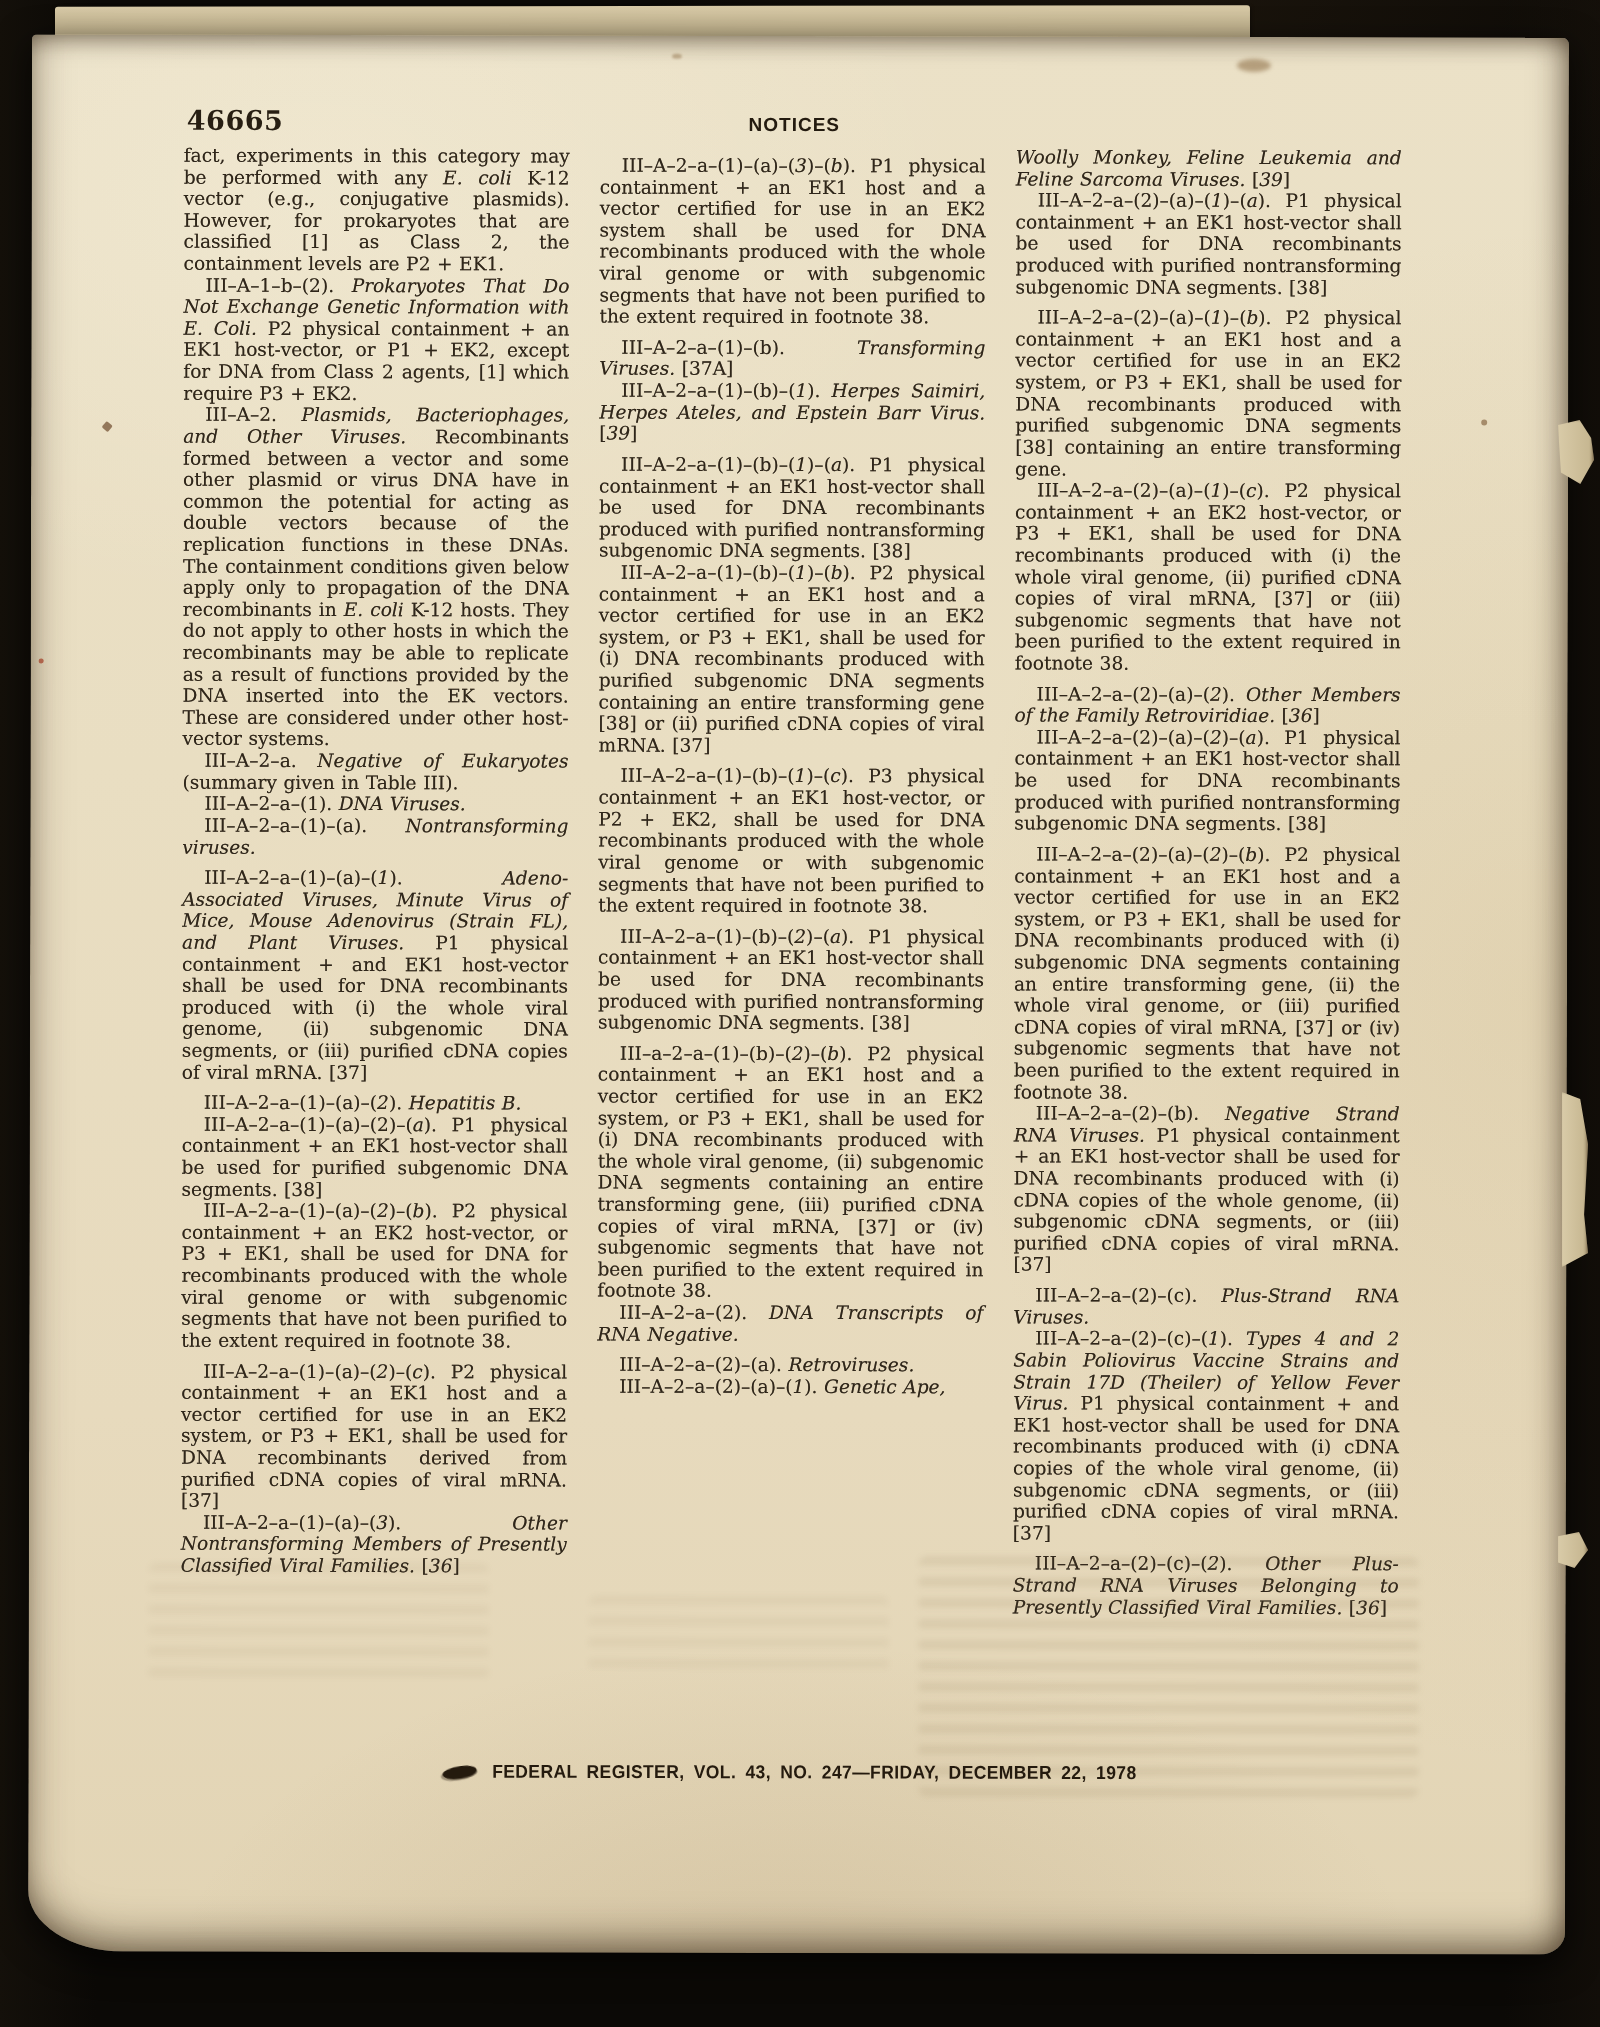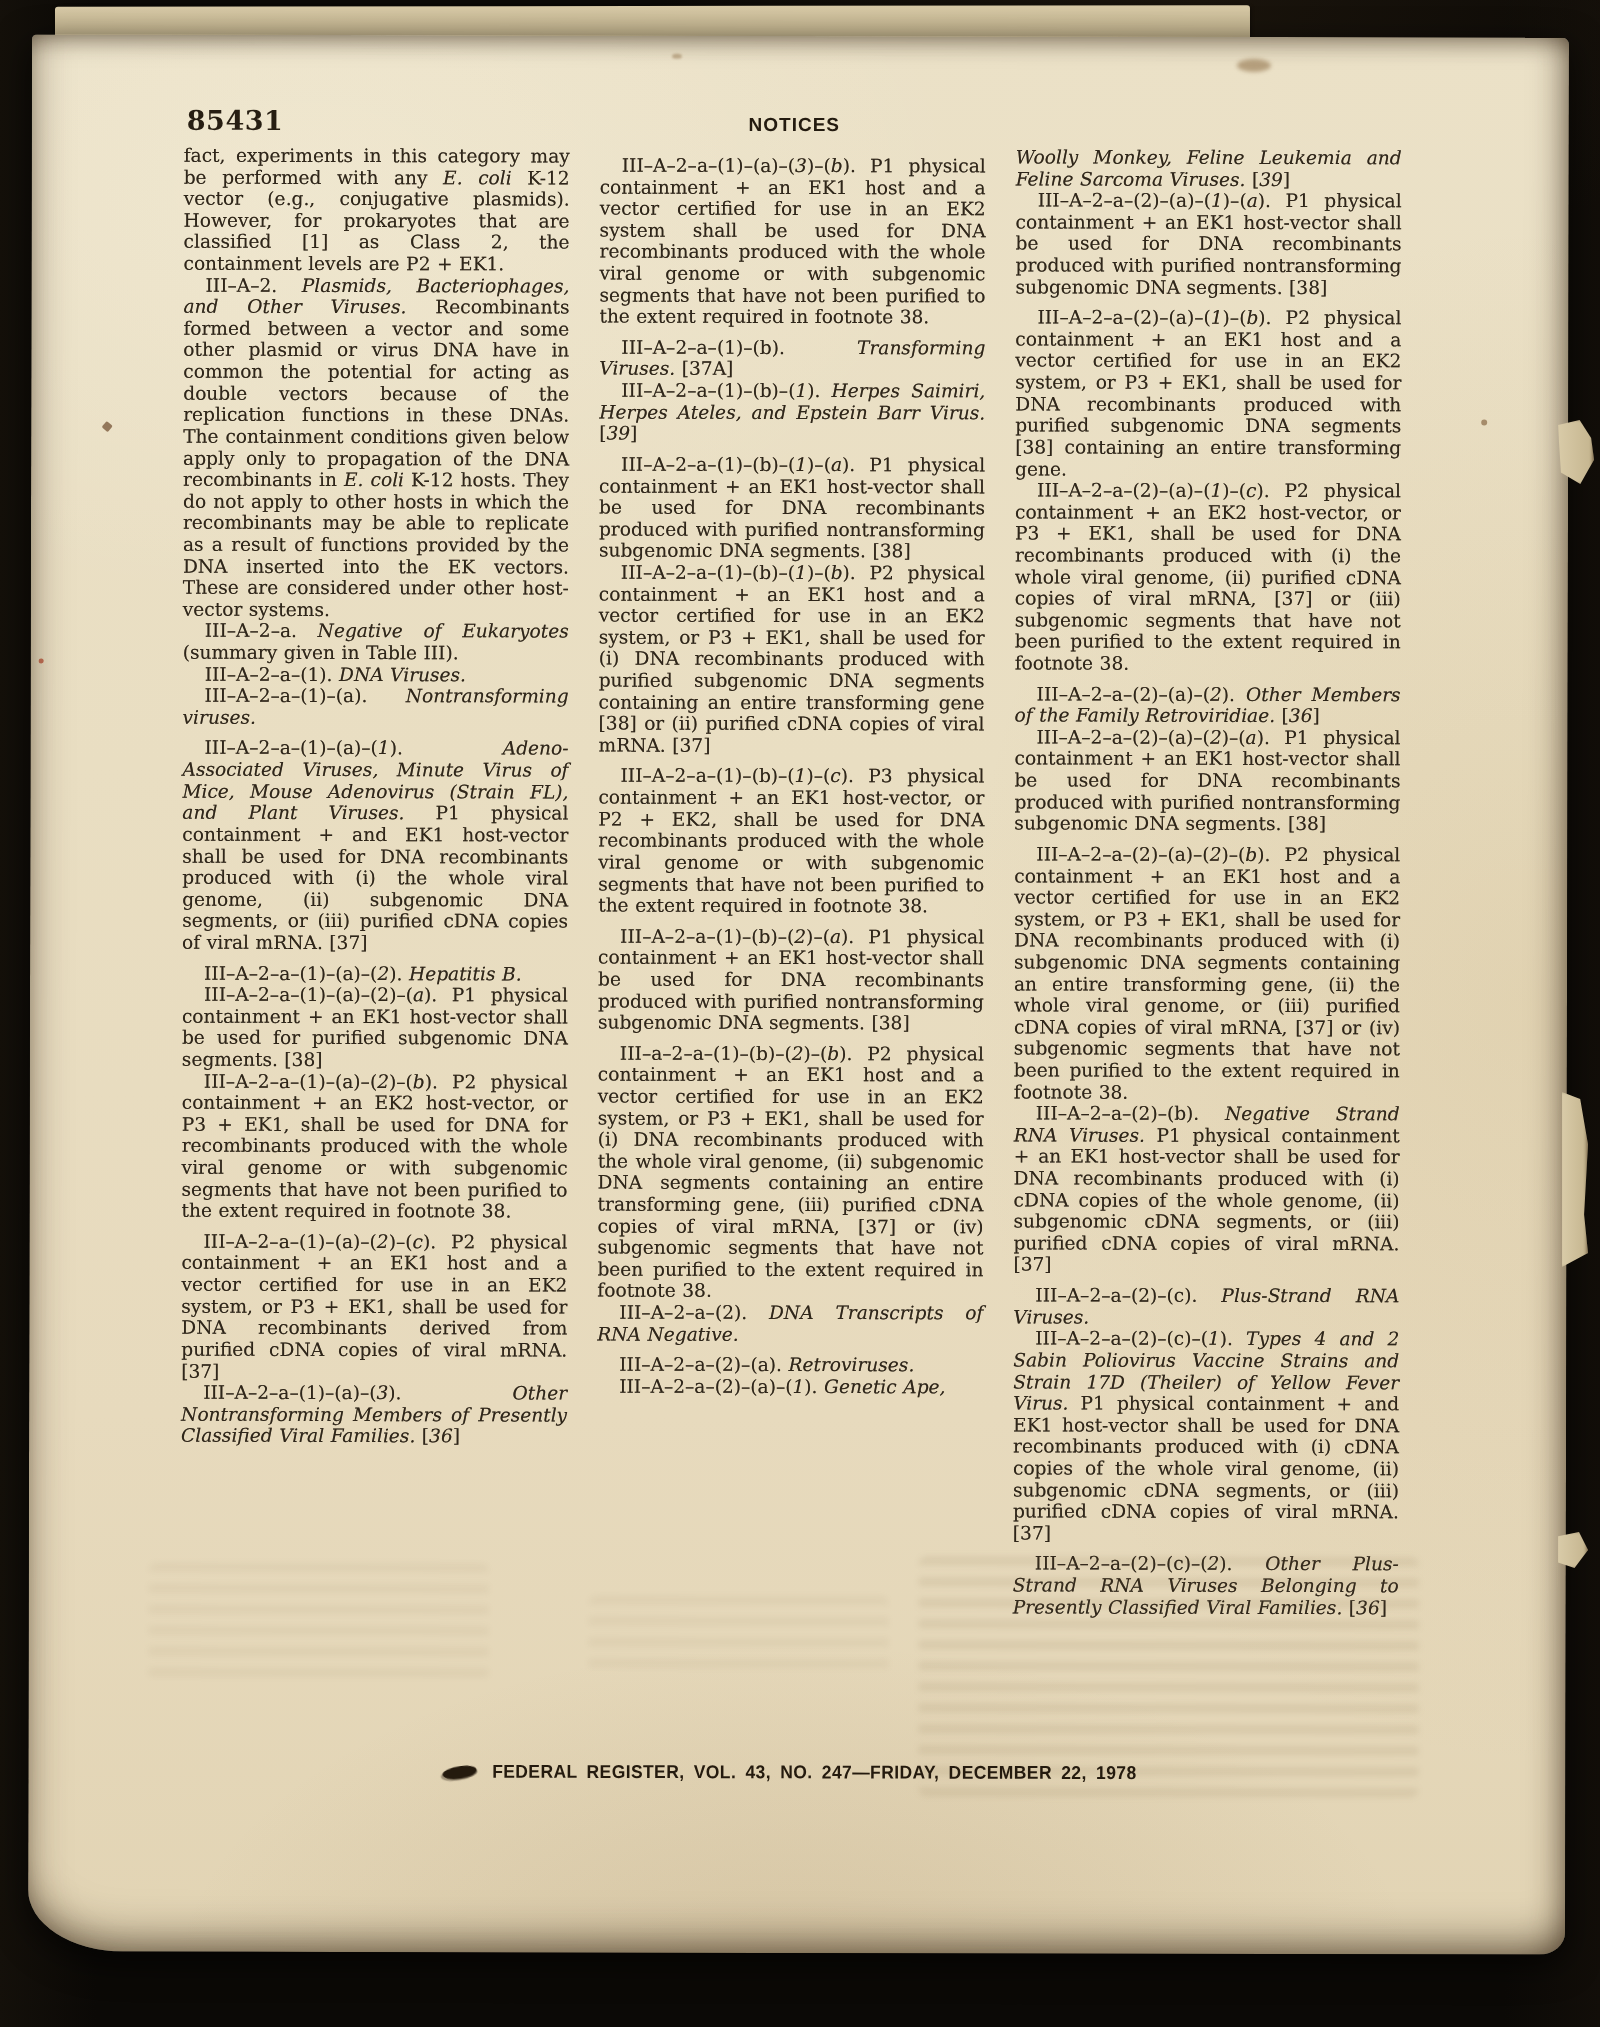--- a/index.html
+++ b/index.html
@@ -53,26 +53,27 @@
   .speck{position:absolute;border-radius:50%;}
   .smudge{position:absolute;background:#8a6a42;border-radius:50%;filter:blur(2px);opacity:.55;}
 </style>
 </head>
 <body>
 
 <div class="scene">
   <div class="backsheet"></div>
 
   <div class="paper">
-    <div class="page-number">85431</div>
+    <div class="page-number">46665</div>
     <div class="section-title">NOTICES</div>
 
     <div class="columns">
       <div class="col">
           <p class="para noindent">fact, experiments in this category may be performed with any <i>E. coli</i> K-12 vector (e.g., conjugative plasmids). However, for prokaryotes that are classified [1] as Class 2, the containment levels are P2 + EK1.</p>
+          <p class="para">III–A–1–b–(2). <i>Prokaryotes That Do Not Exchange Genetic Information with E. Coli.</i> P2 physical containment + an EK1 host-vector, or P1 + EK2, except for DNA from Class 2 agents, [1] which require P3 + EK2.</p>
           <p class="para">III–A–2. <i>Plasmids, Bacteriophages, and Other Viruses.</i> Recombinants formed between a vector and some other plasmid or virus DNA have in common the potential for acting as double vectors because of the replication functions in these DNAs. The containment conditions given below apply only to propagation of the DNA recombinants in <i>E. coli</i> K-12 hosts. They do not apply to other hosts in which the recombinants may be able to replicate as a result of functions provided by the DNA inserted into the EK vectors. These are considered under other host-vector systems.</p>
           <p class="para">III–A–2–a. <i>Negative of Eukaryotes</i> (summary given in Table III).</p>
           <p class="para">III–A–2–a–(1). <i>DNA Viruses.</i></p>
           <p class="para">III–A–2–a–(1)–(a). <i>Nontransforming viruses.</i></p>
           <p class="para spaced">III–A–2–a–(1)–(a)–(<i>1</i>). <i>Adeno-Associated Viruses, Minute Virus of Mice, Mouse Adenovirus (Strain FL), and Plant Viruses.</i> P1 physical containment + and EK1 host-vector shall be used for DNA recombinants produced with (i) the whole viral genome, (ii) subgenomic DNA segments, or (iii) purified cDNA copies of viral mRNA. [37]</p>
           <p class="para spaced">III–A–2–a–(1)–(a)–(<i>2</i>). <i>Hepatitis B.</i></p>
           <p class="para">III–A–2–a–(1)–(a)–(2)–(<i>a</i>). P1 physical containment + an EK1 host-vector shall be used for purified subgenomic DNA segments. [38]</p>
           <p class="para">III–A–2–a–(1)–(a)–(<i>2</i>)–(<i>b</i>). P2 physical containment + an EK2 host-vector, or P3 + EK1, shall be used for DNA for recombinants produced with the whole viral genome or with subgenomic segments that have not been purified to the extent required in footnote 38.</p>
           <p class="para spaced">III–A–2–a–(1)–(a)–(<i>2</i>)–(<i>c</i>). P2 physical containment + an EK1 host and a vector certified for use in an EK2 system, or P3 + EK1, shall be used for DNA recombinants derived from purified cDNA copies of viral mRNA. [37]</p>
           <p class="para">III–A–2–a–(1)–(a)–(<i>3</i>). <i>Other Nontransforming Members of Presently Classified Viral Families.</i> [<i>36</i>]</p>

